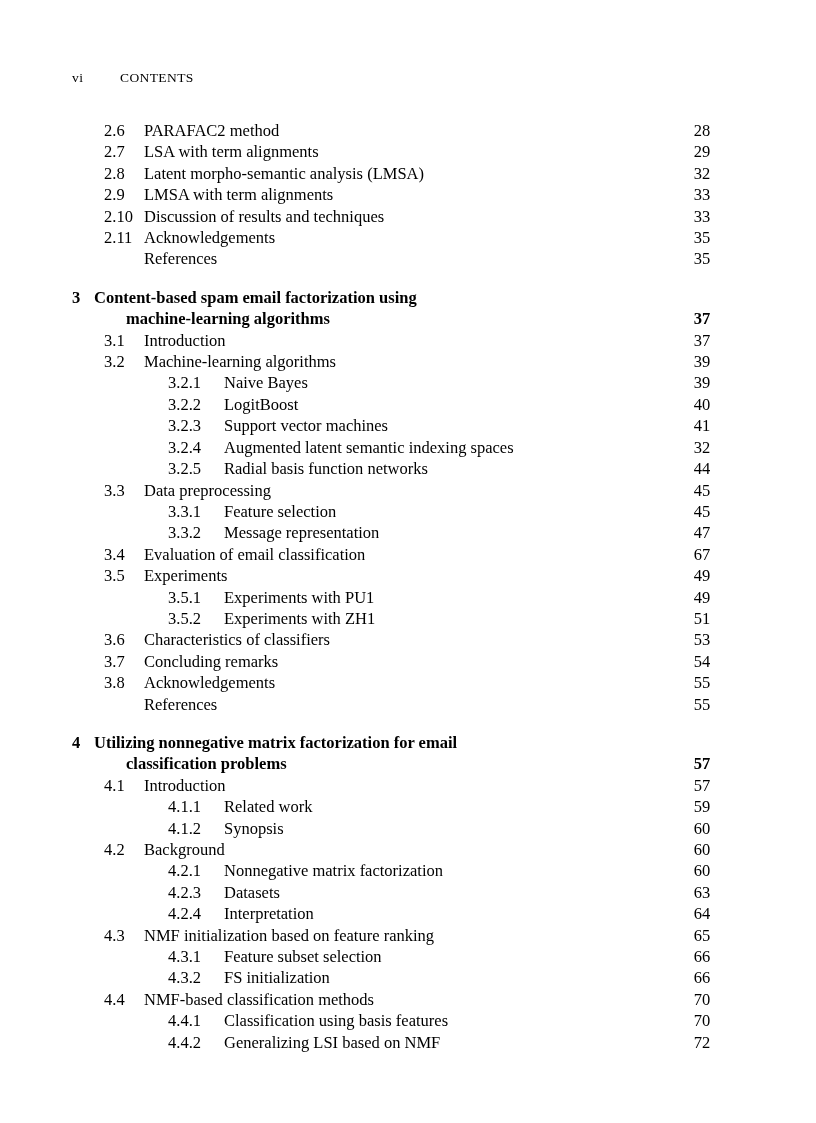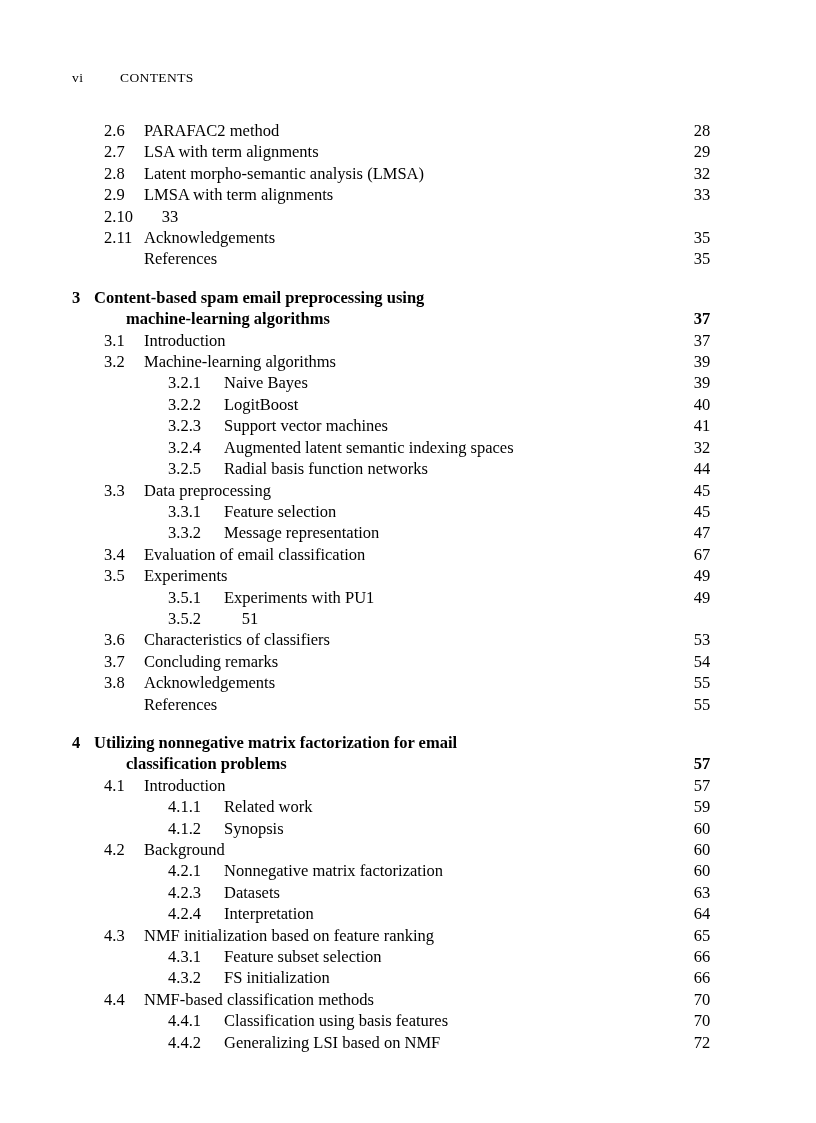--- a/index.html
+++ b/index.html
@@ -102,35 +102,36 @@
         <span class="title">Latent morpho-semantic analysis (LMSA)</span>
         <span class="page-no">32</span>
       </div>
       <div class="row lvl-sec">
         <span class="num num-sec">2.9</span>
         <span class="title">LMSA with term alignments</span>
         <span class="page-no">33</span>
       </div>
       <div class="row lvl-sec">
         <span class="num num-sec">2.10</span>
+        <span class="title">Discussion of results and techniques</span>
         <span class="page-no">33</span>
       </div>
       <div class="row lvl-sec">
         <span class="num num-sec">2.11</span>
         <span class="title">Acknowledgements</span>
         <span class="page-no">35</span>
       </div>
       <div class="row lvl-ref">
         <span class="num num-sec"></span>
         <span class="title">References</span>
         <span class="page-no">35</span>
       </div>
       <div class="row lvl-chap bold gap-before">
         <span class="num num-chap">3</span>
-        <span class="title">Content-based spam email preprocessing using</span>
+        <span class="title">Content-based spam email factorization using</span>
         <span class="page-no"></span>
       </div>
       <div class="row chap-cont bold">
         <span class="num num-chap"></span>
         <span class="title">machine-learning algorithms</span>
         <span class="page-no">37</span>
       </div>
       <div class="row lvl-sec">
         <span class="num num-sec">3.1</span>
         <span class="title">Introduction</span>
@@ -191,20 +192,21 @@
         <span class="title">Experiments</span>
         <span class="page-no">49</span>
       </div>
       <div class="row lvl-sub">
         <span class="num num-sub">3.5.1</span>
         <span class="title">Experiments with PU1</span>
         <span class="page-no">49</span>
       </div>
       <div class="row lvl-sub">
         <span class="num num-sub">3.5.2</span>
+        <span class="title">Experiments with ZH1</span>
         <span class="page-no">51</span>
       </div>
       <div class="row lvl-sec">
         <span class="num num-sec">3.6</span>
         <span class="title">Characteristics of classifiers</span>
         <span class="page-no">53</span>
       </div>
       <div class="row lvl-sec">
         <span class="num num-sec">3.7</span>
         <span class="title">Concluding remarks</span>

